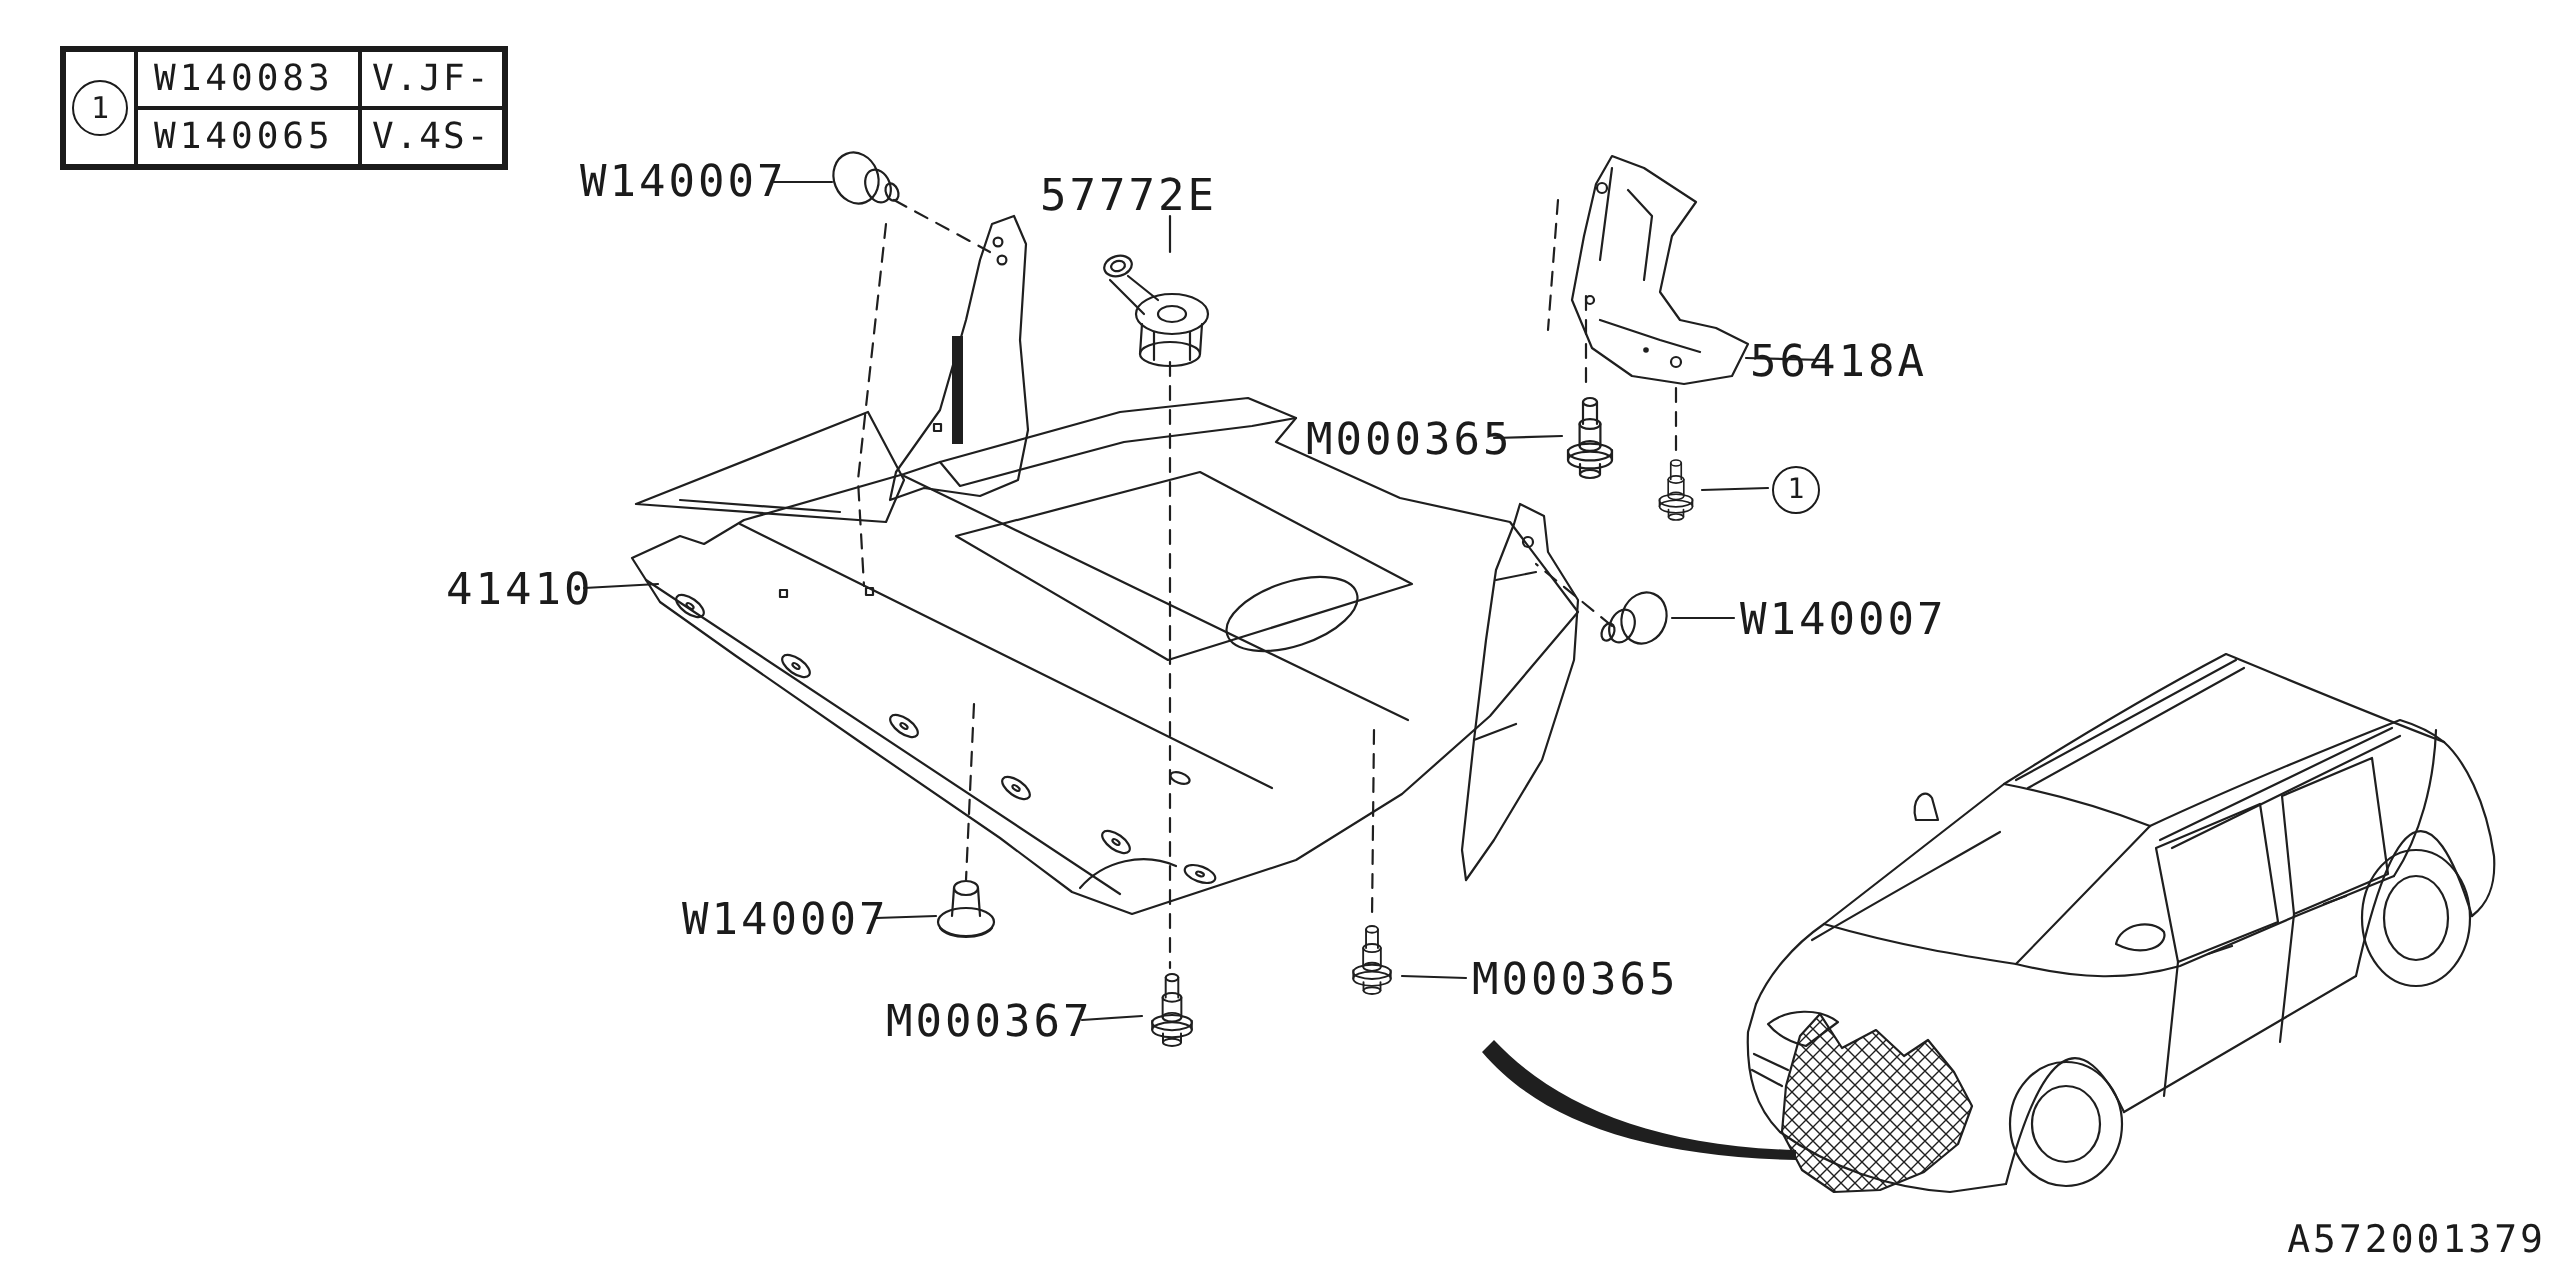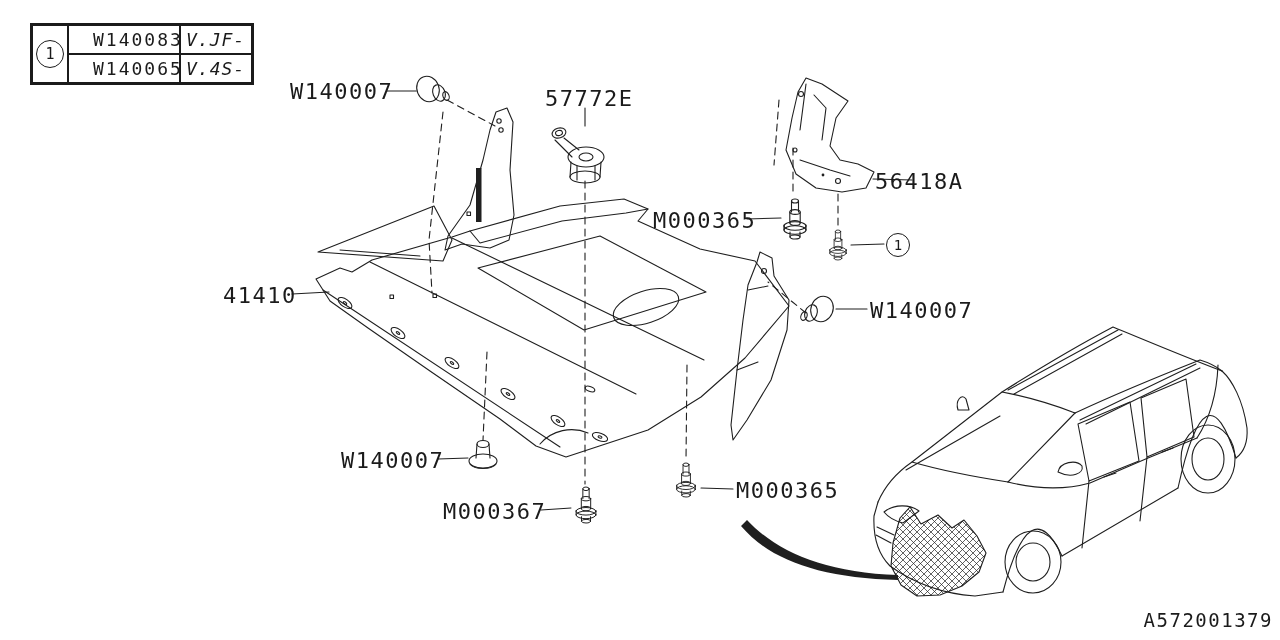--- a/index.html
+++ b/index.html
@@ -9,22 +9,22 @@
   .callout{position:absolute;font-size:22px;line-height:1;letter-spacing:1.5px;white-space:nowrap;cursor:pointer;}
   .circle-ref{position:absolute;width:22px;height:22px;border:1.4px solid #1b1b1b;border-radius:50%;
               display:flex;align-items:center;justify-content:center;font-size:14px;line-height:1;cursor:pointer;}
   .ref-table{position:absolute;left:30px;top:23px;display:grid;
              grid-template-columns:36px 112px 72px;grid-template-rows:29px 29px;
              border:2px solid #1b1b1b;font-size:18px;letter-spacing:2px;background:#fff;}
   .ref-table .cell{border:1px solid #1b1b1b;display:flex;align-items:center;}
   .ref-table .circle-cell{grid-row:1 / span 2;justify-content:center;}
   .ref-table .circle-num{width:26px;height:26px;border:1.3px solid #1b1b1b;border-radius:50%;
              display:flex;align-items:center;justify-content:center;font-size:15px;letter-spacing:0;}
-  .ref-table .pn{padding-left:24px;}
-  .ref-table .spec{padding-left:5px;letter-spacing:1px;font-style:italic;}
+  .ref-table .pn{padding-left:8px;}
+  .ref-table .spec{padding-left:5px;letter-spacing:1px;}
   .footer-code{position:absolute;right:7px;top:609px;font-size:19px;letter-spacing:1.5px;}
 </style>
 </head>
 <body>
 
 <div class="stage">
 
   <svg width="1280" height="640" viewBox="0 0 1280 640" fill="none" stroke="#1f1f1f" stroke-width="1.1" stroke-linecap="round" stroke-linejoin="round">
     <defs>
       <pattern id="xhatch" patternUnits="userSpaceOnUse" width="7" height="7">
@@ -207,21 +207,21 @@
     <div class="cell circle-cell">
       <div class="circle-num">1</div>
     </div>
     <div class="cell pn">W140083</div>
     <div class="cell spec">V.JF-</div>
     <div class="cell pn">W140065</div>
     <div class="cell spec">V.4S-</div>
   </div>
 
   <div class="callout" style="left:290px;top:81px">W140007</div>
-  <div class="callout" style="left:545px;top:88px">57772E</div>
+  <div class="callout" style="left:520px;top:88px">57772E</div>
   <div class="callout" style="left:653px;top:210px">M000365</div>
   <div class="callout" style="left:875px;top:171px">56418A</div>
   <div class="callout" style="left:223px;top:285px">41410</div>
   <div class="callout" style="left:870px;top:300px">W140007</div>
   <div class="callout" style="left:341px;top:450px">W140007</div>
   <div class="callout" style="left:443px;top:501px">M000367</div>
   <div class="callout" style="left:736px;top:480px">M000365</div>
 
   <div class="circle-ref" style="left:886px;top:233px">1</div>
 

